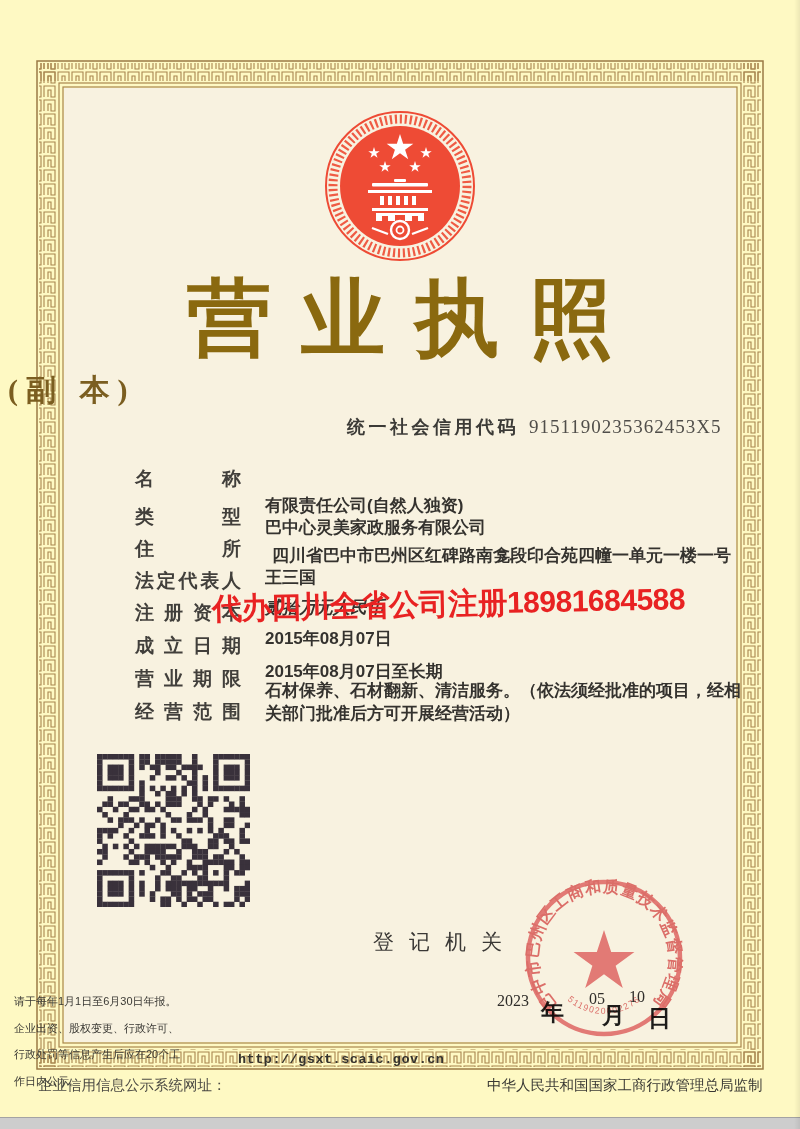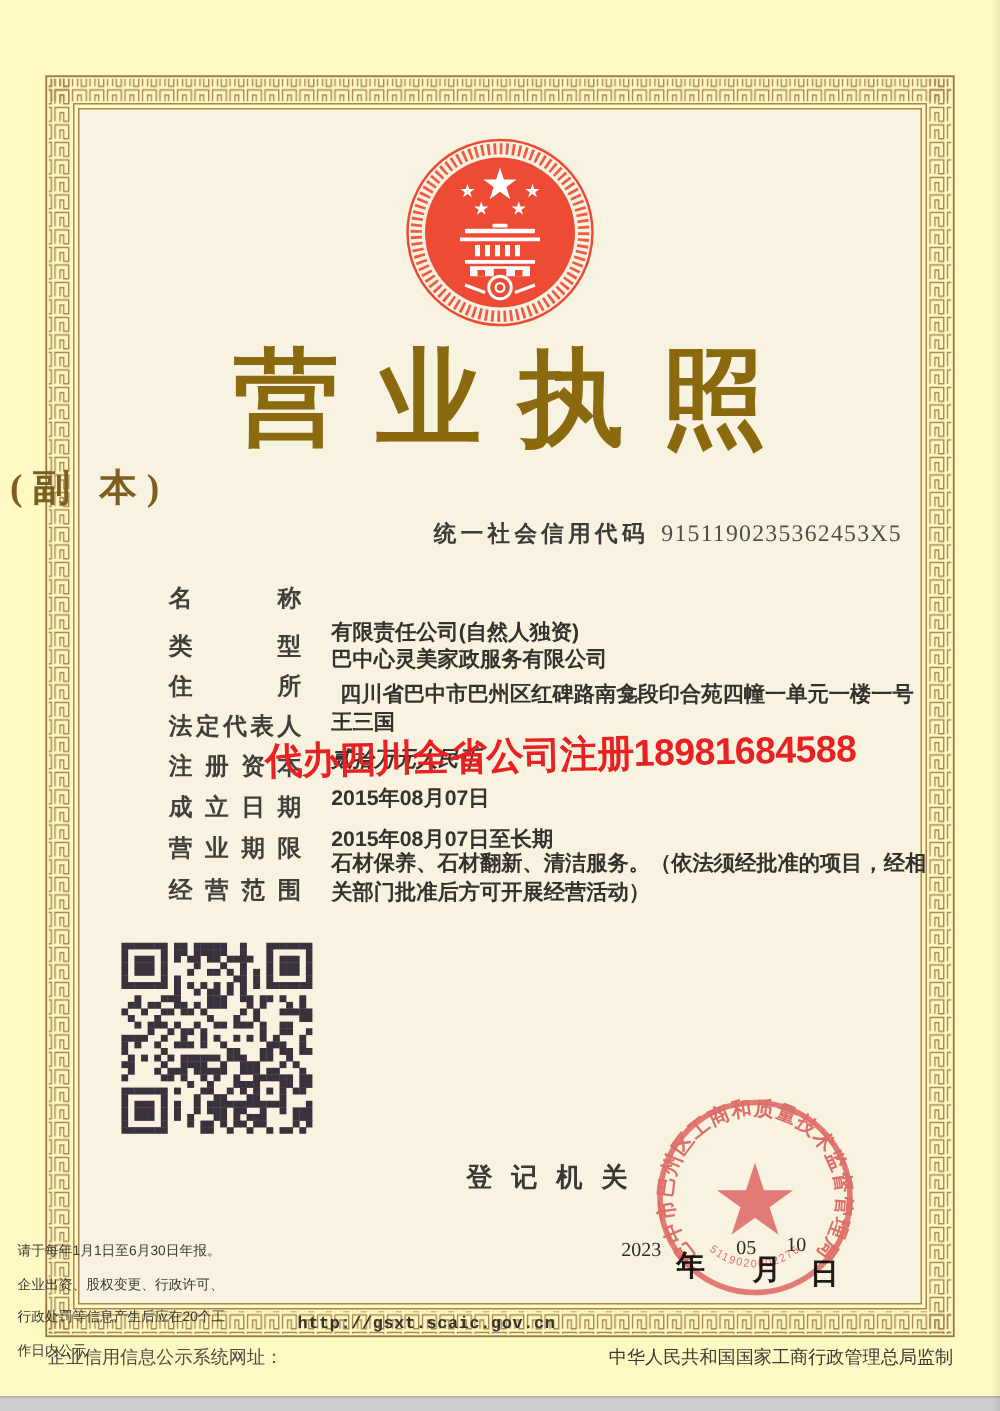--- a/index.html
+++ b/index.html
@@ -15,21 +15,21 @@
   .subtitle{left:0;top:370px;width:800px;text-align:left;font-family:"Liberation Serif",serif;
             font-weight:bold;font-size:30px;letter-spacing:8px;text-indent:8px;color:#7b5e20;}
   .code-row{left:347px;top:415px;display:flex;gap:10px;align-items:baseline;text-align:center;}
   .code-label{font-size:18px;font-weight:bold;letter-spacing:3.5px;color:#3c3b37;}
   .code-value{font-family:"Liberation Serif",serif;font-size:19px;letter-spacing:1px;color:#504e4a;}
   .f-label{left:135px;width:106px;font-size:19px;font-weight:600;color:#413f3b;}
   .justify{display:flex;justify-content:space-between;}
   .f-value{left:265px;width:478px;font-size:17px;font-weight:bold;color:#34322e;line-height:23px;}
   .watermark{left:212px;top:584px;white-space:nowrap;font-size:30px;font-weight:bold;
              color:#e82222;letter-spacing:-0.5px;transform:rotate(-1.2deg);z-index:5;}
-  .reg-label{left:373px;top:928px;font-size:21px;font-weight:700;letter-spacing:15px;color:#3a3835;}
+  .reg-label{left:373px;top:928px;font-size:21px;font-weight:400;letter-spacing:15px;color:#3a3835;}
   .seal{left:512px;top:866px;opacity:0.82;mix-blend-mode:multiply;z-index:6;}
   .d-num{font-family:"Liberation Serif",serif;font-size:16px;color:#2f2d2a;}
   .d-unit{font-size:23px;font-weight:bold;color:#1d1c1a;}
   .annotation{left:14px;top:988px;font-size:11px;line-height:26.5px;color:#3a3934;font-weight:500;z-index:4;}
   .url{left:222px;top:1052px;font-family:"Liberation Mono",monospace;font-size:13.5px;
        font-weight:bold;letter-spacing:0.5px;color:#35332f;z-index:4;padding-left:16px;}
   .site-label{left:38px;top:1076px;font-size:14.5px;color:#4c4a44;}
   .issuer{left:487px;top:1076px;font-size:14.5px;color:#3a3934;}
   .scan-strip{left:0;top:1117px;width:800px;height:12px;background:#cdcdcd;border-top:1px solid #a3a3a3;z-index:8;}
   .edge-right{right:0;top:0;width:6px;height:1129px;background:linear-gradient(90deg,rgba(0,0,0,0),rgba(0,0,0,.07));z-index:8;}

